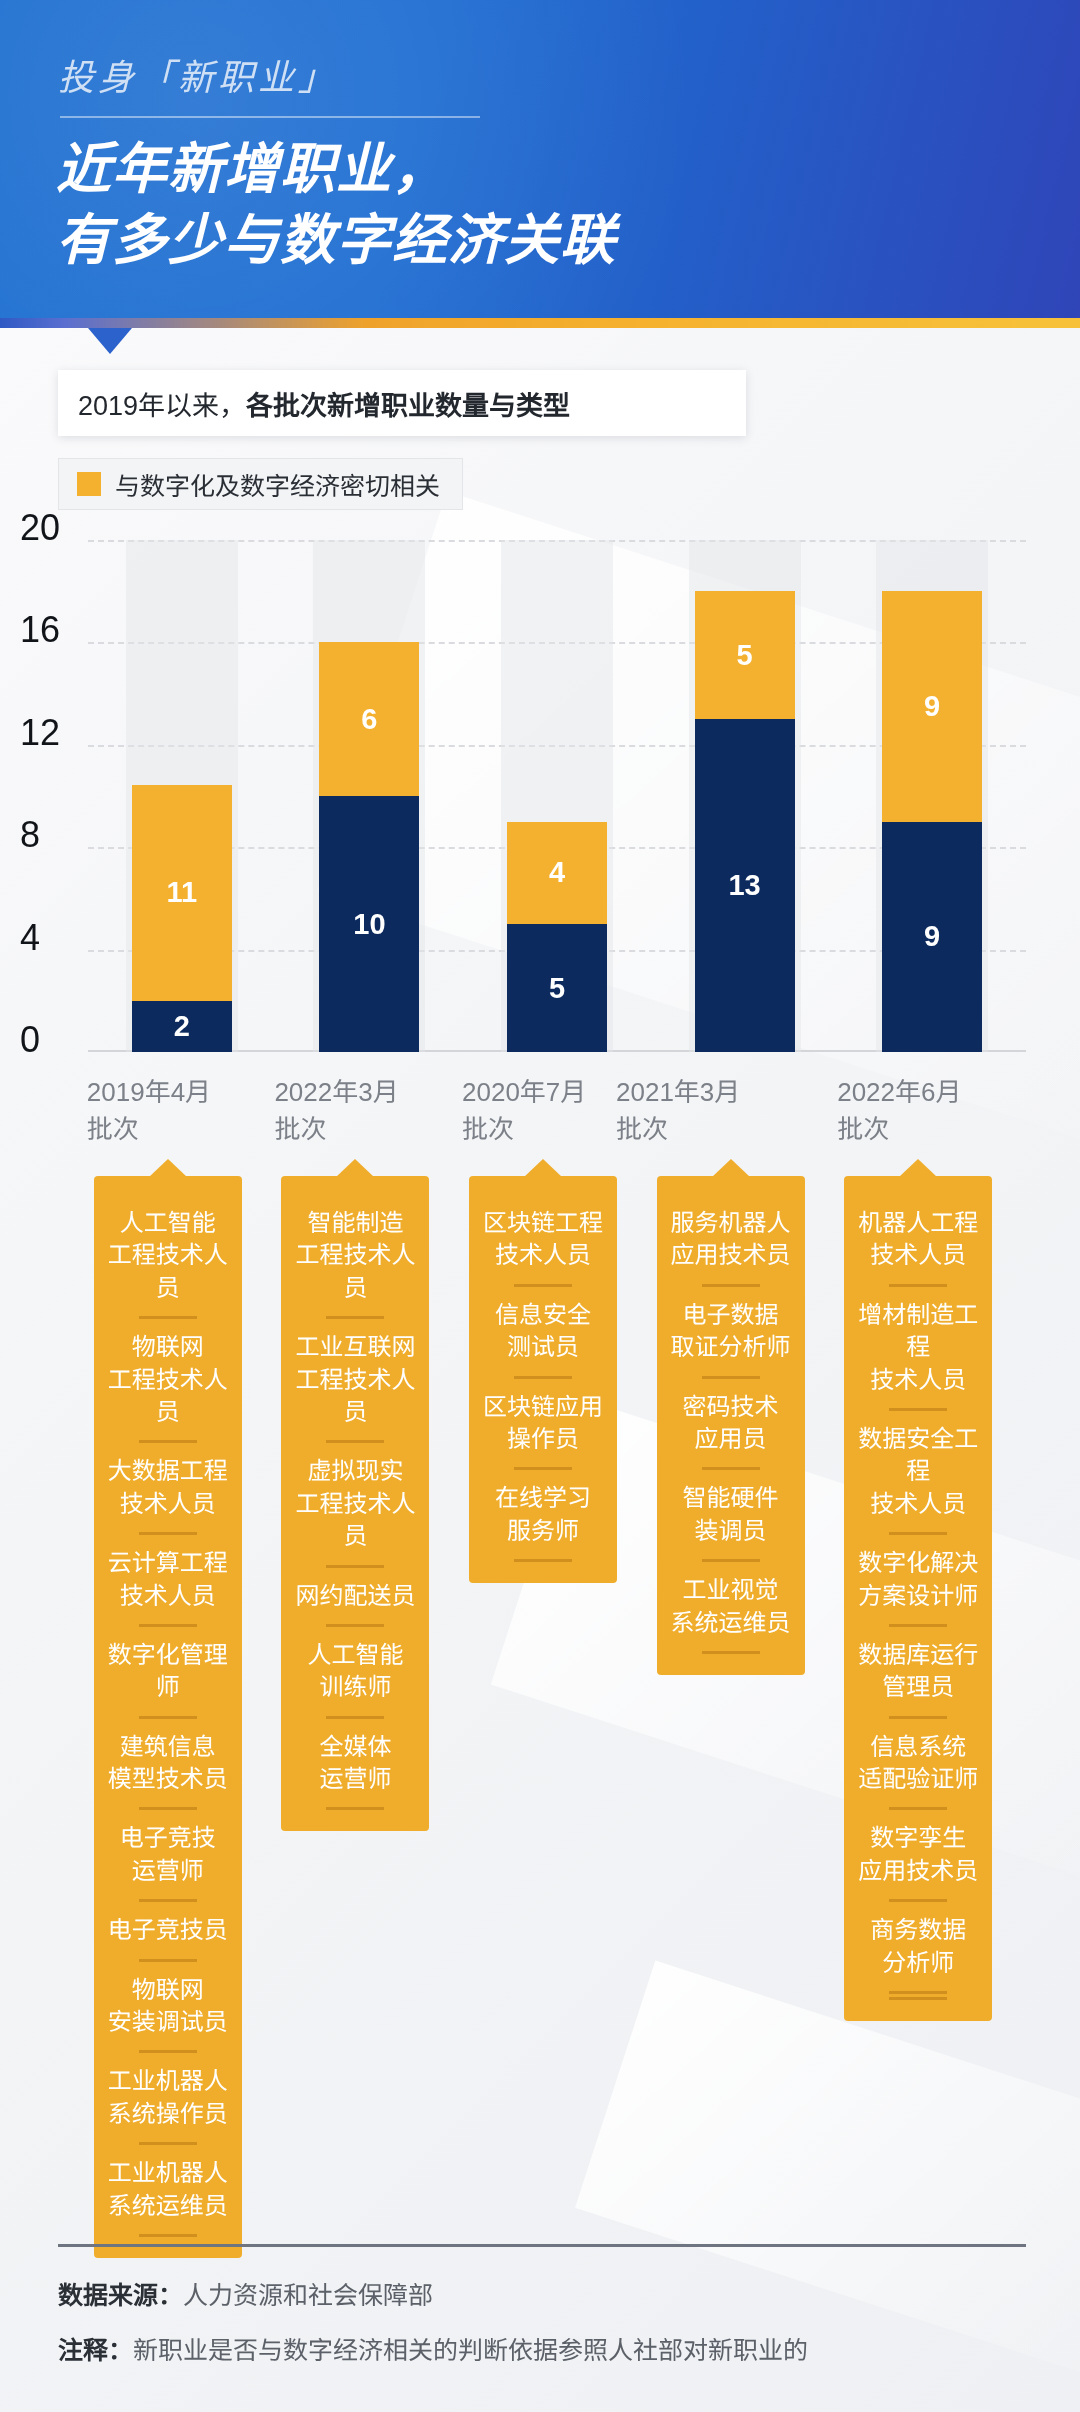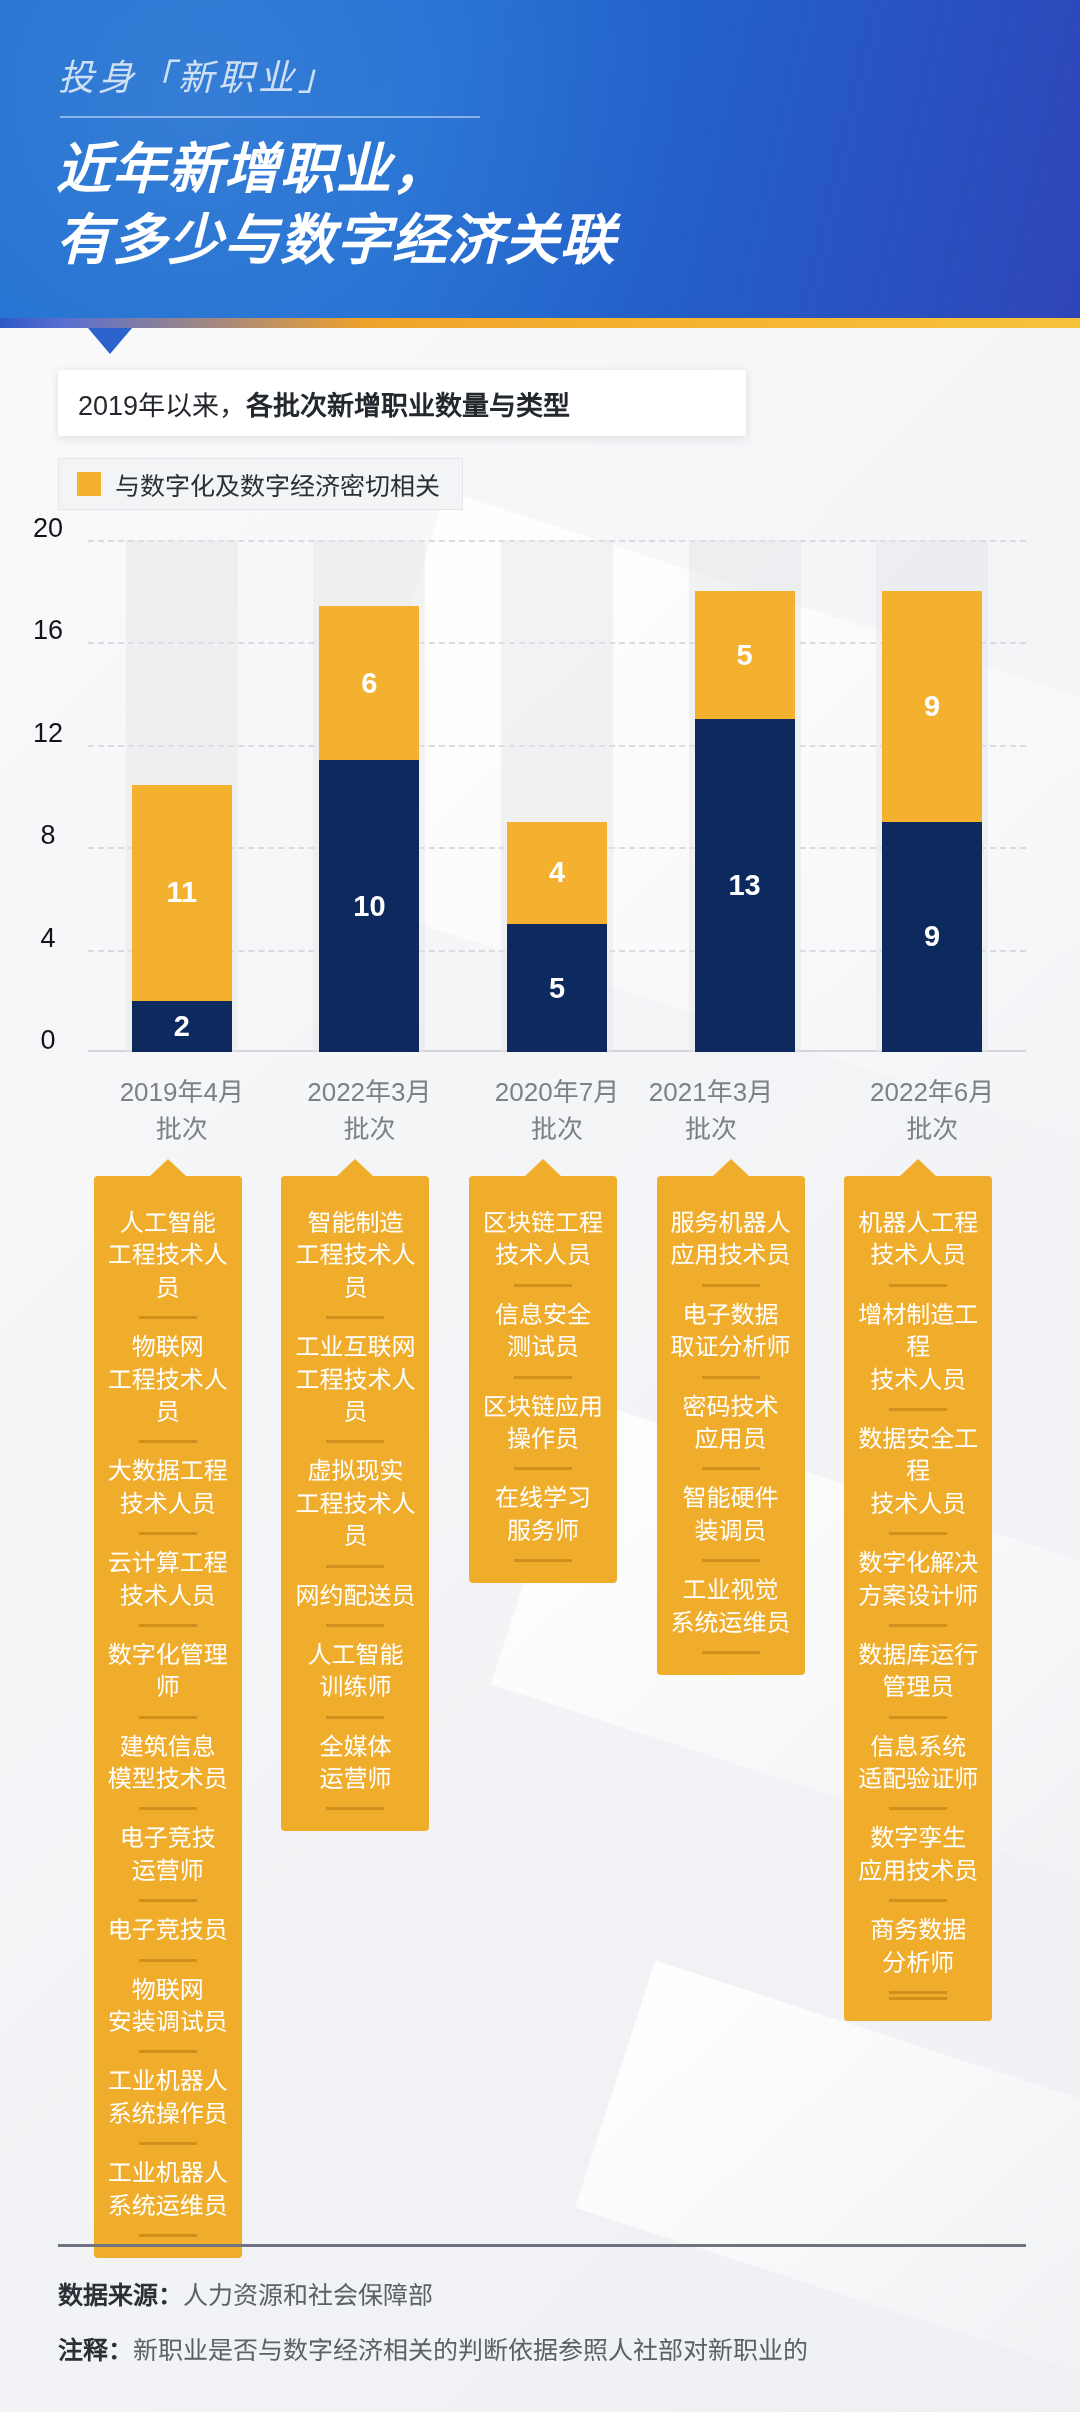--- a/index.html
+++ b/index.html
@@ -136,22 +136,22 @@
     position: absolute;
     left: 88px;
     top: 10px;
     width: 938px;
     height: 512px;
   }
   .ytick {
     position: absolute;
     left: -68px;
     width: 56px;
-    text-align: center;
-    font-size: 27px;
+    text-align: left;
+    font-size: 36px;
     color: #111418;
     transform: translateY(-50%);
   }
   .gridline {
     position: absolute;
     left: 0;
     width: 938px;
     height: 0;
     border-top: 2px dashed #d9dbdf;
   }
@@ -190,21 +190,20 @@
     color: #ffffff;
     font-size: 29px;
     font-weight: 700;
   }
   .seg.top { background: #f4b02f; }
   .seg.bottom { background: #0d2a5e; }
   .xlabel {
     position: absolute;
     top: 534px;
     width: 190px;
-    text-align: center;
     font-size: 26px;
     line-height: 1.42;
     color: #7c8088;
   }
 
   
   .jobs {
     position: absolute;
     left: 0;
     top: 1160px;
@@ -317,21 +316,21 @@
           </div>
         </div>
         <div class="xlabel" style="left: -1.2px;">
           <div>2019年4月</div>
           <div>批次</div>
         </div>
         <div class="col" style="left: 225.4px;">
           <div class="track"></div>
           <div class="stack">
             <div class="seg top" style="height: 153.6px;">6</div>
-            <div class="seg bottom" style="height: 292px;">10</div>
+            <div class="seg bottom" style="height: 256px;">10</div>
           </div>
         </div>
         <div class="xlabel" style="left: 186.4px;">
           <div>2022年3月</div>
           <div>批次</div>
         </div>
         <div class="col" style="left: 413px;">
           <div class="track"></div>
           <div class="stack">
             <div class="seg top" style="height: 102.4px;">4</div>

